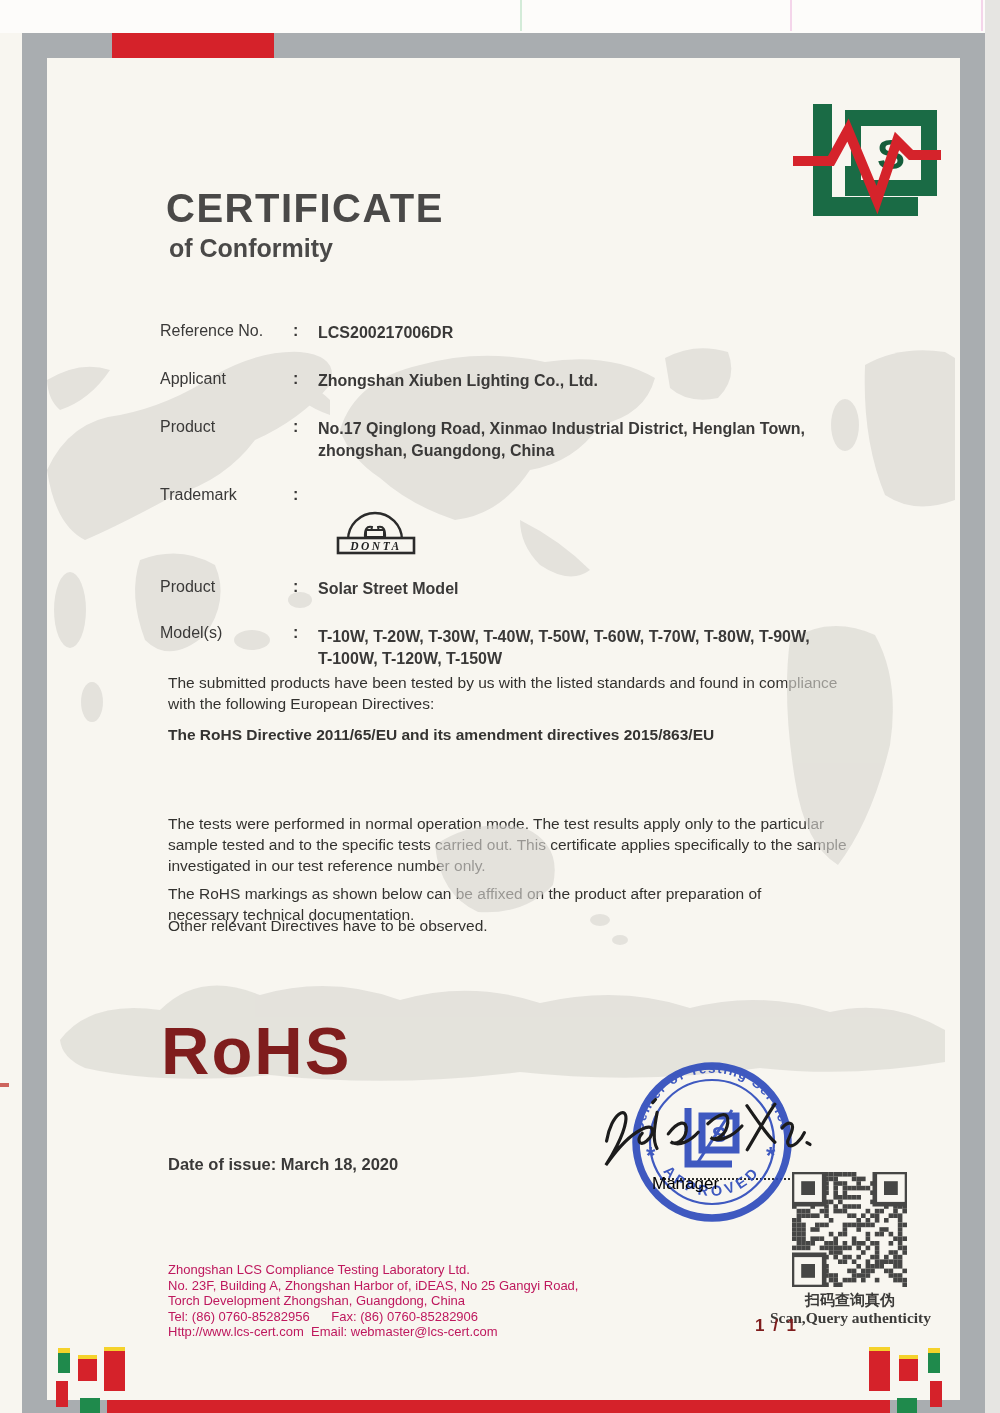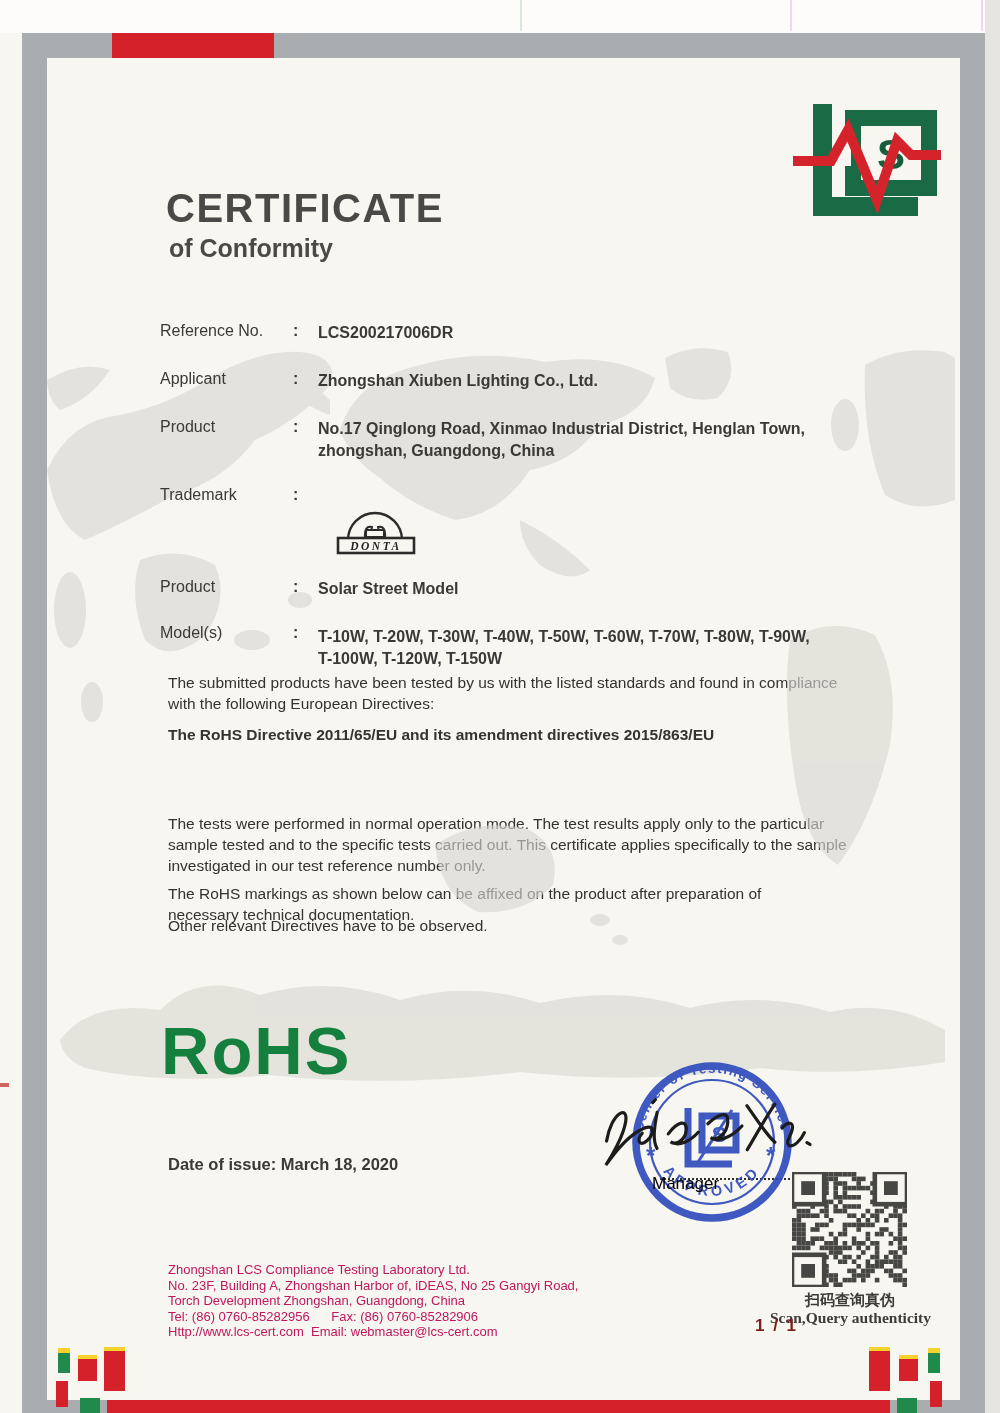--- a/index.html
+++ b/index.html
@@ -21,21 +21,21 @@
   #map{left:0;top:0;z-index:1;}
   
   .doc-text{color:#3a3938;z-index:10;}
   #title{left:166px;top:186px;font-size:40px;font-weight:bold;letter-spacing:1.5px;color:#4a4948;}
   #subtitle{left:169px;top:234px;font-size:25px;font-weight:bold;color:#4a4948;}
   .f-label{left:160px;width:132px;font-size:16px;font-weight:normal;}
   .f-colon{left:293px;font-size:16px;font-weight:bold;}
   .f-value{left:318px;width:560px;font-size:16px;font-weight:bold;line-height:22px;white-space:pre-wrap;}
   .para{left:168px;width:700px;font-size:15.5px;line-height:21px;color:#33322f;white-space:pre-wrap;}
   .para-b{font-weight:bold;color:#343331;}
-  #rohs-mark{left:161px;top:1012px;font-size:67px;font-weight:bold;letter-spacing:2px;color:#15803d;}
+  #rohs-mark{left:161px;top:1012px;font-size:67px;font-weight:bold;letter-spacing:2px;color:#7f1d1d;}
   #date-issue{left:168px;top:1155px;font-size:16.5px;font-weight:bold;}
   #manager{left:652px;top:1174px;width:145px;text-align:left;font-size:17px;color:#000000;z-index:34;}
   #dotline{left:660px;top:1160px;width:130px;height:18px;border-bottom:2px dotted #2d2d2b;z-index:12;}
   #stamp{left:628px;top:1058px;z-index:30;opacity:.9;}
   #signature{left:596px;top:1080px;z-index:40;}
   #qr{left:792px;top:1172px;width:115px;height:115px;z-index:12;}
   #qr-cn{left:740px;top:1291px;width:220px;text-align:center;font-size:15px;font-weight:bold;color:#3c3b39;z-index:12;}
   #qr-en{left:728px;top:1309px;width:245px;text-align:center;font-size:15.5px;font-weight:bold;color:#3c3b39;z-index:12;font-family:Liberation Serif, serif;}
   #page-num{left:755px;top:1316px;font-size:17px;font-weight:bold;letter-spacing:2px;color:#7f1d1d;z-index:12;}
   .footer-line{left:168px;width:560px;font-size:13px;line-height:15.6px;color:#be185d;white-space:pre-wrap;z-index:12;}

